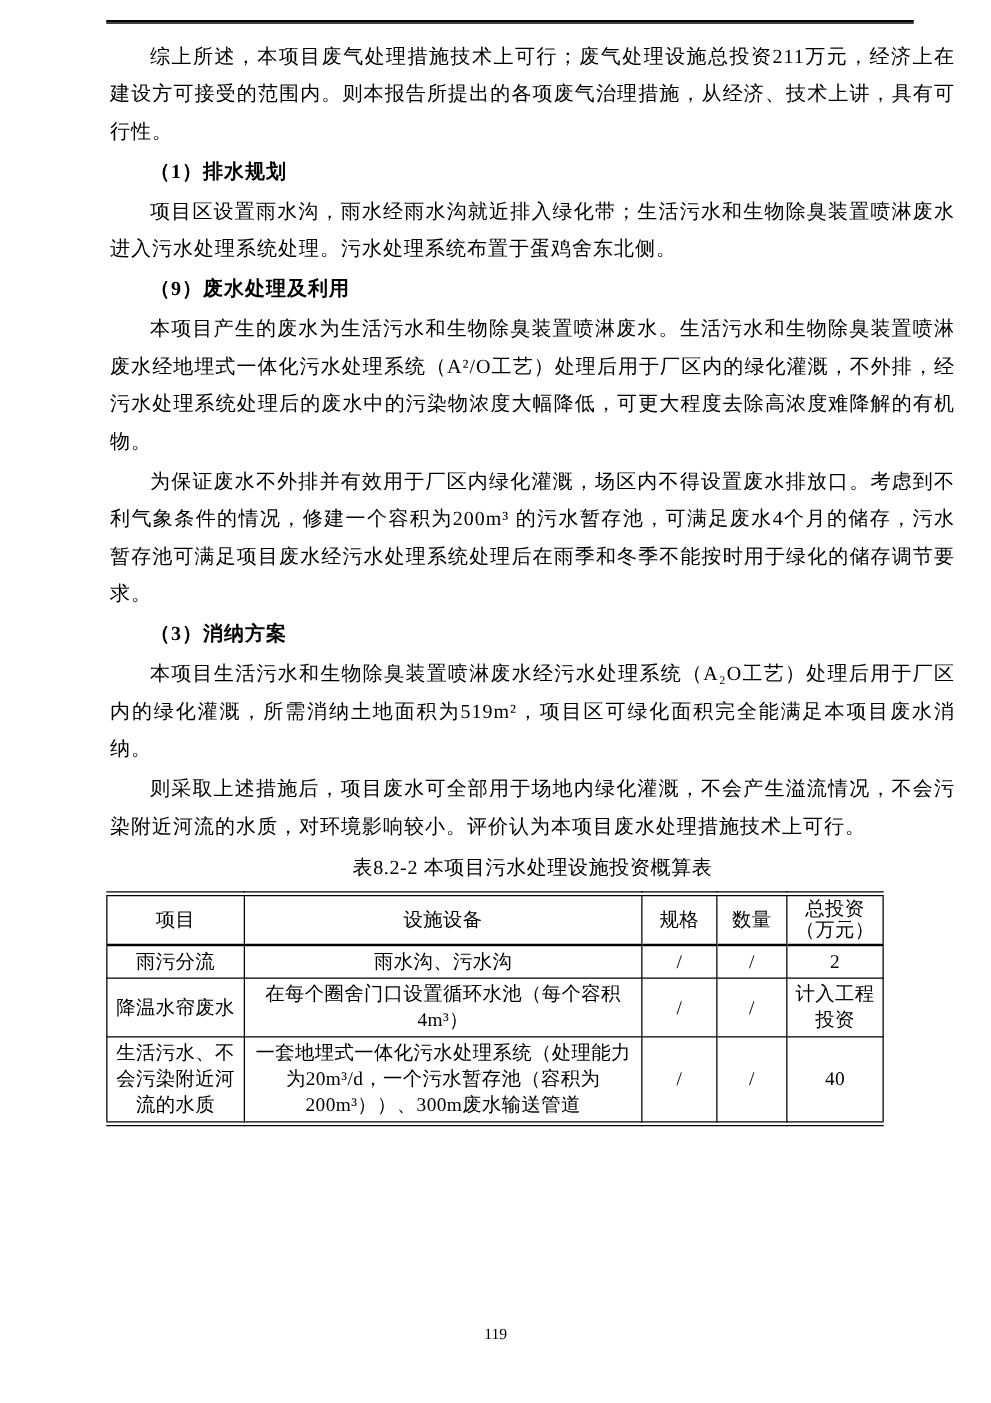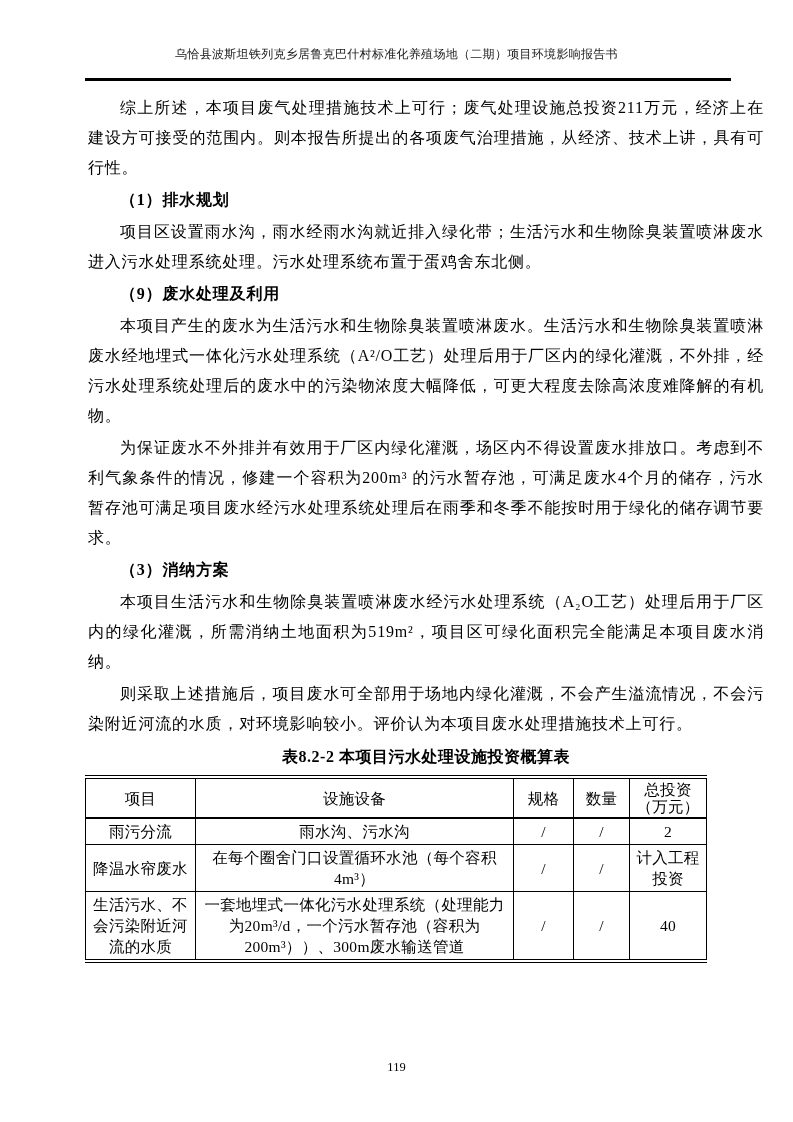--- a/index.html
+++ b/index.html
@@ -43,21 +43,21 @@
   }
   .content .heading {
     font-weight: bold;
     font-size: 16px;
     line-height: 30px;
     margin: 2px 0 2px 0;
     text-indent: 2em;
   }
   .table-caption {
     text-align: center;
-    font-weight: bold;
+    font-weight: normal;
     font-size: 16px;
     line-height: 30px;
     margin: 3px 0 3px 0;
     letter-spacing: 0.5px;
   }
   table.invest-table {
     border-collapse: collapse;
     margin-left: -3px;
     width: 621px;
     table-layout: fixed;
@@ -93,23 +93,20 @@
     text-align: center;
     font-size: 12.5px;
     line-height: 18px;
   }
 </style>
 </head>
 <body>
 
 <div class="page">
 
-  <div class="page-header">
-    <div class="header-title">乌恰县波斯坦铁列克乡居鲁克巴什村标准化养殖场地（二期）项目环境影响报告书</div>
-  </div>
   <div class="header-rule"></div>
 
   <div class="content">
     <p class="para">综上所述，本项目废气处理措施技术上可行；废气处理设施总投资211万元，经济上在建设方可接受的范围内。则本报告所提出的各项废气治理措施，从经济、技术上讲，具有可行性。</p>
 
 
     <div class="heading">（1）排水规划</div>
     <p class="para">项目区设置雨水沟，雨水经雨水沟就近排入绿化带；生活污水和生物除臭装置喷淋废水进入污水处理系统处理。污水处理系统布置于蛋鸡舍东北侧。</p>
 
     <div class="heading">（9）废水处理及利用</div>

